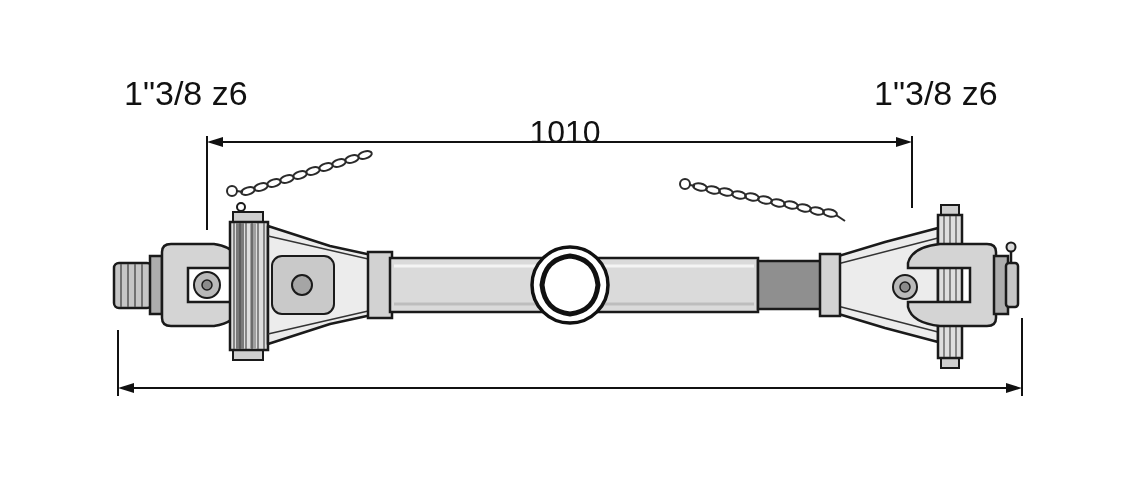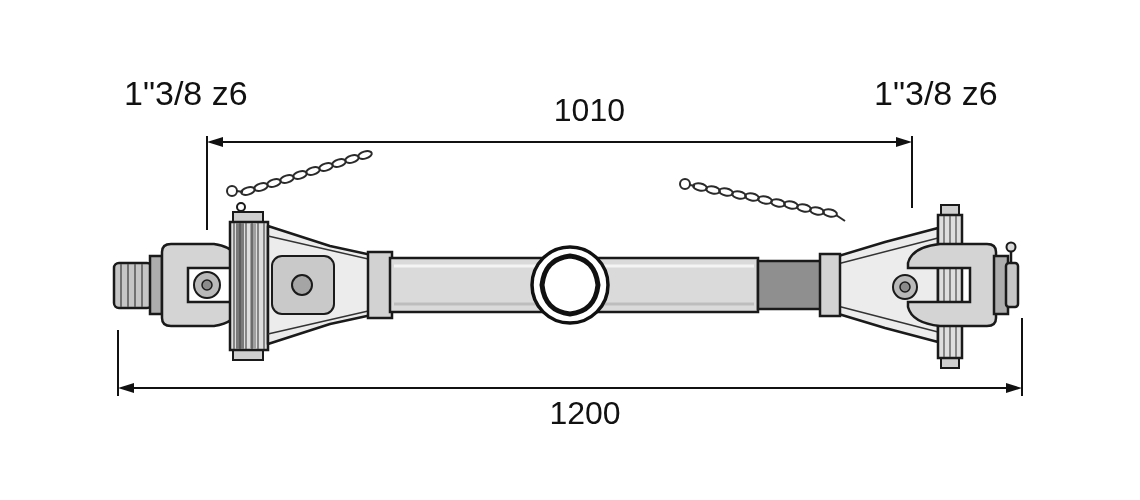--- a/index.html
+++ b/index.html
@@ -9,21 +9,21 @@
   }
   .drawing{position:absolute;left:0;top:0;}
   .spline-label{
     position:absolute;color:#111;font-size:34px;line-height:1;white-space:nowrap;
   }
   .dim-label{
     position:absolute;color:#111;font-size:32px;line-height:1;text-align:center;white-space:nowrap;
   }
   #label-spline-left{left:124px;top:76px;}
   #label-spline-right{left:874px;top:76px;}
-  #label-dim-1010{left:505px;top:94px;width:120px;text-align:right;}
+  #label-dim-1010{left:505px;top:116px;width:120px;}
   #label-dim-1200{left:520px;top:397px;width:130px;}
 </style>
 </head>
 <body>
 
 <div class="canvas">
 
   <svg class="drawing" width="1140" height="500" viewBox="0 0 1140 500">
 
     <g stroke="#111" stroke-width="2" fill="none">
@@ -145,14 +145,13 @@
       <line x1="836" y1="215" x2="845" y2="221"></line>
     </g>
   </svg>
 
   <div id="label-spline-left" class="spline-label">1"3/8 z6</div>
 
   <div id="label-spline-right" class="spline-label">1"3/8 z6</div>
 
   <div id="label-dim-1010" class="dim-label">1010</div>
 
-  <div id="label-dim-1200" class="dim-label">1200</div>
 </div>
 
 </body></html>

